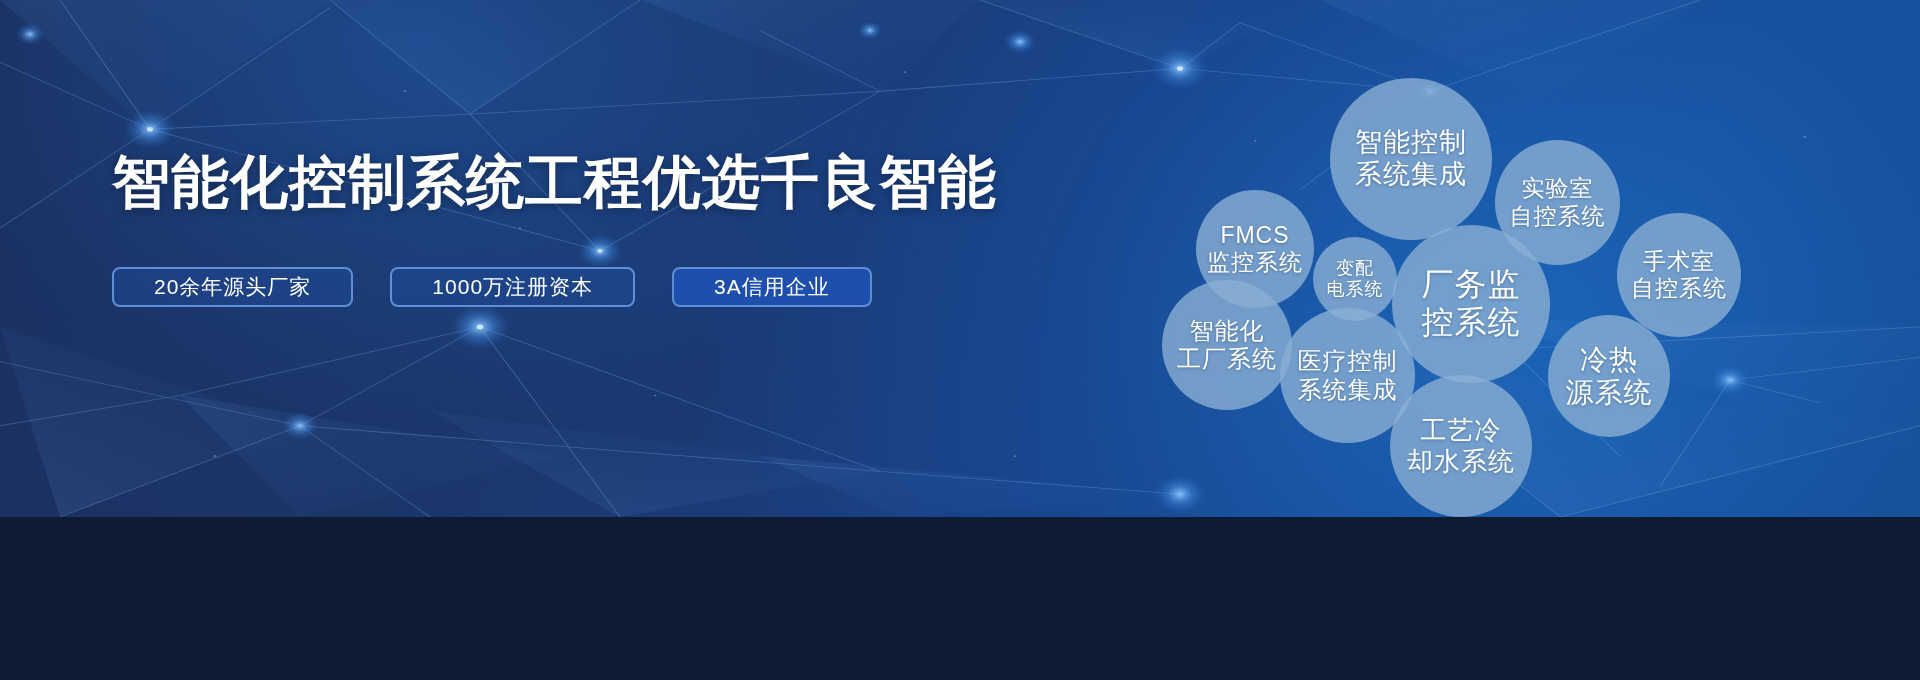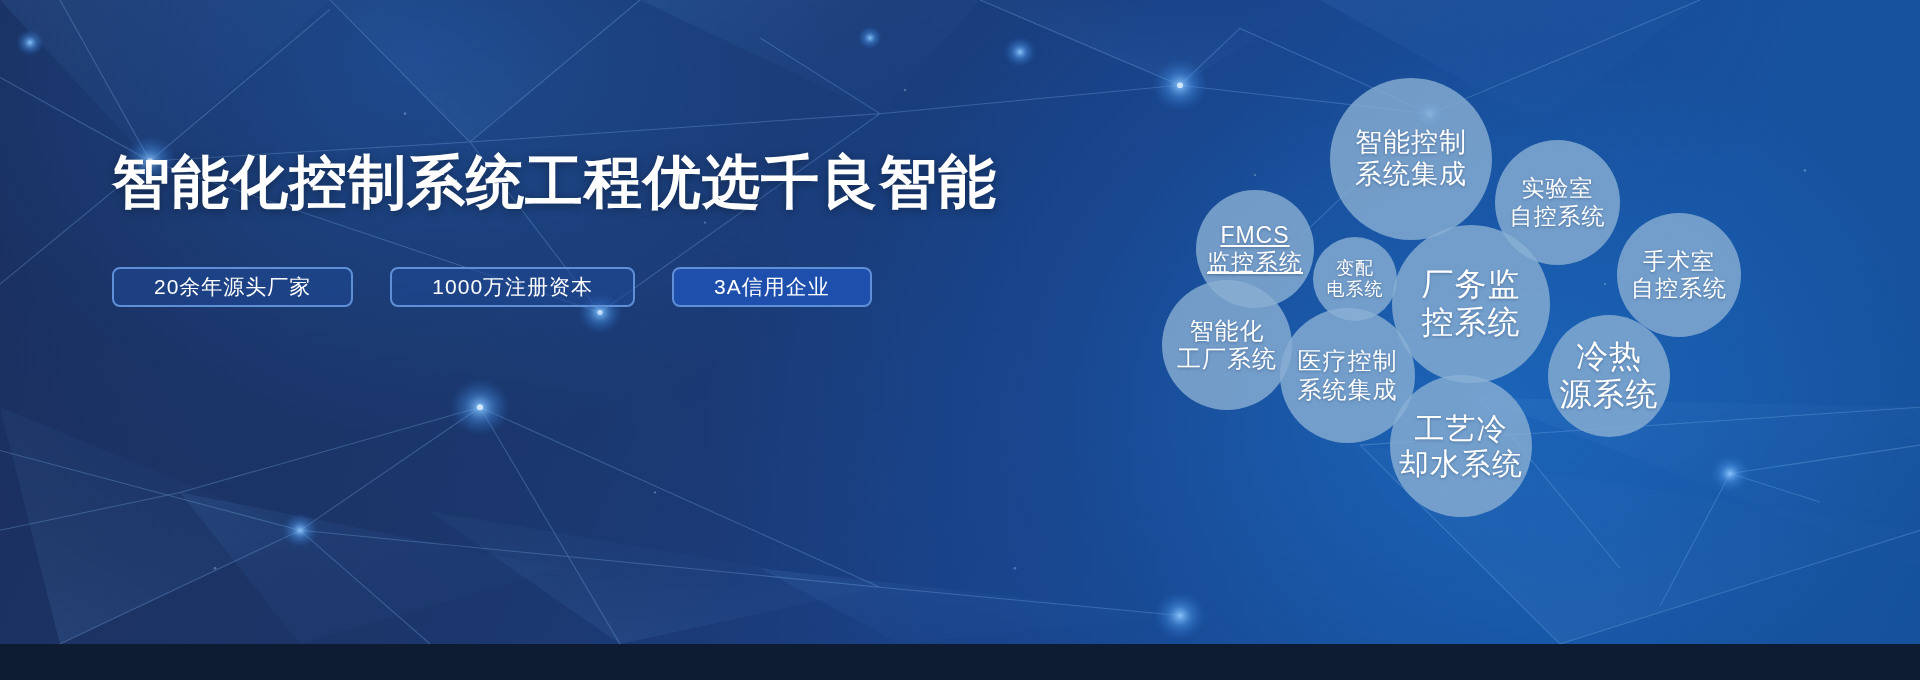--- a/index.html
+++ b/index.html
@@ -2,21 +2,21 @@
 <html><head>
 <meta charset="utf-8">
 <title>Banner</title>
 <style>
   html,body{margin:0;padding:0;background:#0d1b33;}
   *{box-sizing:border-box;}
 
   .banner{
     position:relative;
     width:1920px;
-    height:644px;
+    height:517px;
     overflow:hidden;
     font-family:"Liberation Sans","DejaVu Sans",sans-serif;
     background:
       radial-gradient(ellipse 1100px 900px at 78% 62%, rgba(28,104,190,0.85) 0%, rgba(23,82,160,0.45) 40%, rgba(20,60,120,0.0) 72%),
       radial-gradient(ellipse 900px 700px at 22% 8%,  rgba(30,92,175,0.55) 0%, rgba(22,58,118,0.18) 55%, rgba(20,48,100,0) 80%),
       linear-gradient(115deg, #1b2e5c 0%, #1c3568 28%, #1a3f84 58%, #17529f 82%, #145299 100%);
   }
 
   
   .net{position:absolute;inset:0;width:100%;height:100%;pointer-events:none;}
@@ -203,29 +203,29 @@
       </div>
   </div>
 
   <div class="cluster">
       <div class="bubble" style="left: 190px; top: 48px; width: 162px; height: 162px; font-size: 27px; text-align: center;">智能控制
 系统集成</div>
       <div class="bubble" style="left: 355px; top: 110px; width: 125px; height: 125px; font-size: 23px;">实验室
 自控系统</div>
       <div class="bubble" style="left: 477px; top: 183px; width: 124px; height: 124px; font-size: 23px;">手术室
 自控系统</div>
-      <div class="bubble" style="left: 56px; top: 160px; width: 118px; height: 118px; font-size: 23px; text-decoration: underline;">FMCS
+      <div class="bubble" style="left: 56px; top: 160px; width: 118px; height: 118px; font-size: 23px;">FMCS
 监控系统</div>
       <div class="bubble" style="left: 173px; top: 207px; width: 84px; height: 84px; font-size: 18px;">变配
 电系统</div>
       <div class="bubble" style="left: 252px; top: 195px; width: 158px; height: 158px; font-size: 32px;">厂务监
 控系统</div>
       <div class="bubble" style="left: 22px; top: 250px; width: 130px; height: 130px; font-size: 24px; text-align: center;">智能化
 工厂系统</div>
       <div class="bubble" style="left: 140px; top: 278px; width: 135px; height: 135px; font-size: 24px;">医疗控制
 系统集成</div>
-      <div class="bubble" style="left: 408px; top: 285px; width: 122px; height: 122px; font-size: 32px;">冷热
+      <div class="bubble" style="left: 408px; top: 285px; width: 122px; height: 122px; font-size: 28px;">冷热
 源系统</div>
-      <div class="bubble" style="left: 250px; top: 345px; width: 142px; height: 142px; font-size: 30px;">工艺冷
+      <div class="bubble" style="left: 250px; top: 345px; width: 142px; height: 142px; font-size: 26px;">工艺冷
 却水系统</div>
     </div>
 
 </div>
 
 </body></html>

